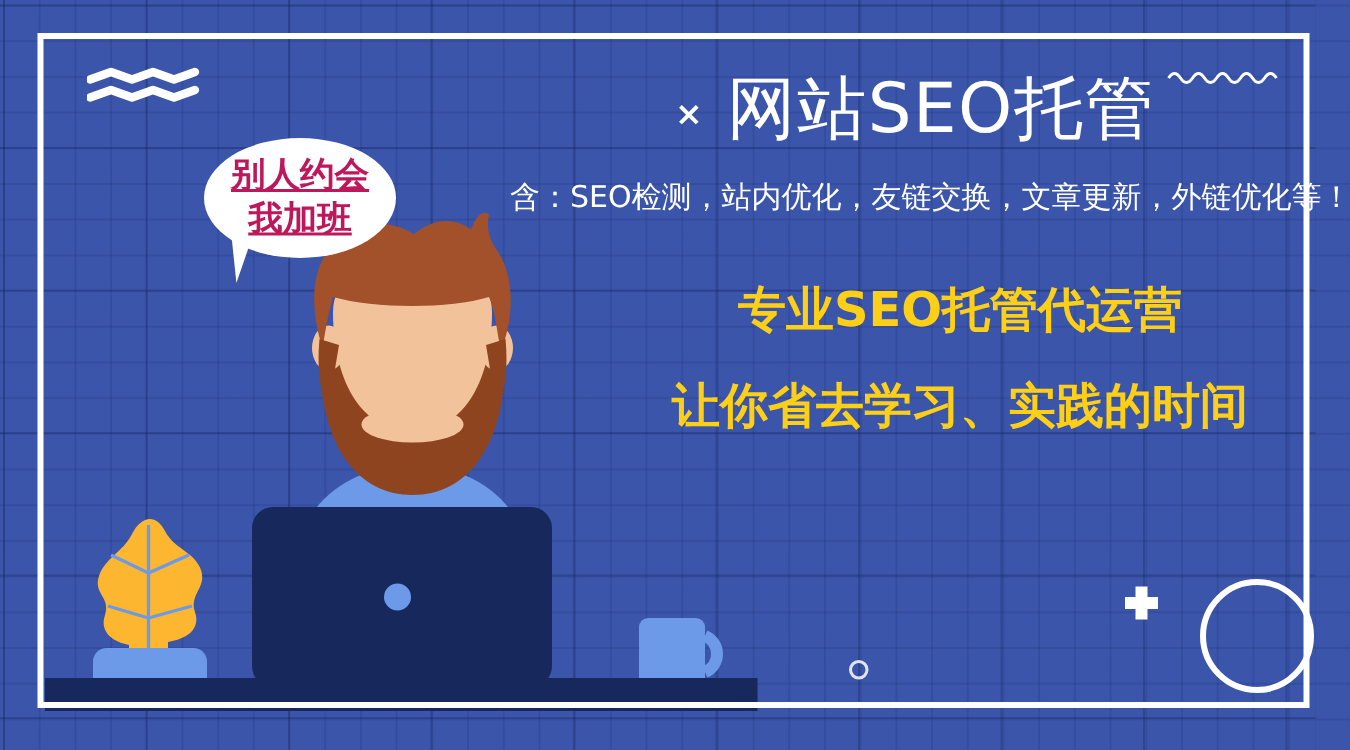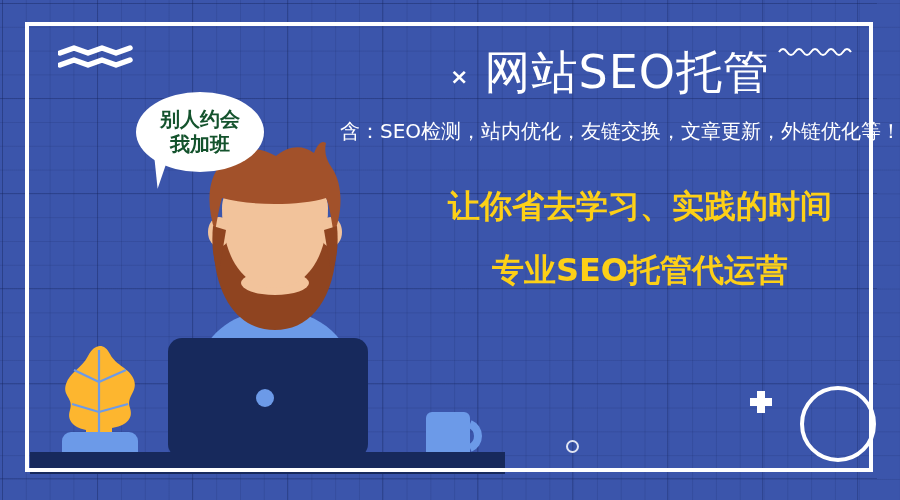--- a/index.html
+++ b/index.html
@@ -153,25 +153,26 @@
     left: 136px;
     top: 92px;
     width: 128px;
     height: 80px;
     background: #ffffff;
     border-radius: 50% / 50%;
     display: flex;
     flex-direction: column;
     align-items: center;
     justify-content: center;
-    color: #14532d;
-    font-size: 20px;
+    color: #be185d;
+    font-size: 23px;
     font-weight: bold;
     line-height: 1.25;
     z-index: 6;
+    text-decoration: underline;
   }
   .bubble-tail {
     position: absolute;
     left: 156px;
     top: 158px;
     width: 0;
     height: 0;
     border-left: 14px solid #ffffff;
     border-bottom: 30px solid transparent;
     border-top: 0px solid transparent;
@@ -266,17 +267,17 @@
   </div>
 
   <div class="headline-row">
     <span class="headline-x">×</span>
     <span class="headline">网站SEO托管</span>
   </div>
 
   <div class="subhead">含：SEO检测，站内优化，友链交换，文章更新，外链优化等！</div>
 
   <div class="slogans">
+    <div class="slogan">专业SEO托管代运营</div>
     <div class="slogan">让你省去学习、实践的时间</div>
-    <div class="slogan">专业SEO托管代运营</div>
   </div>
 
 </div>
 
 </body></html>

